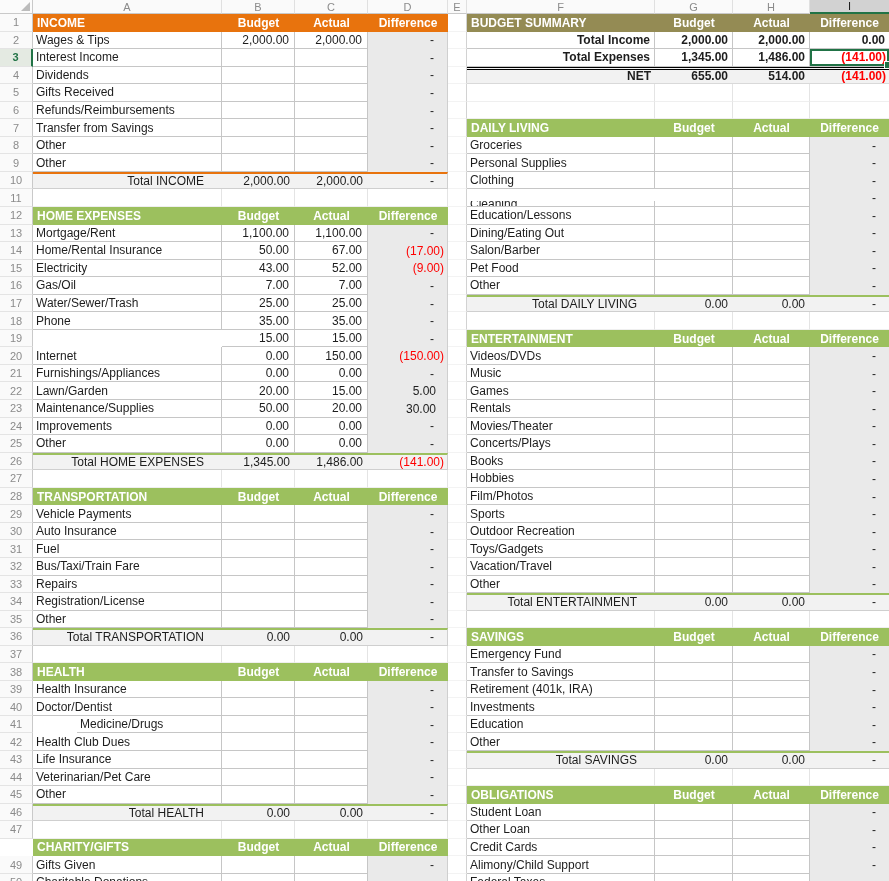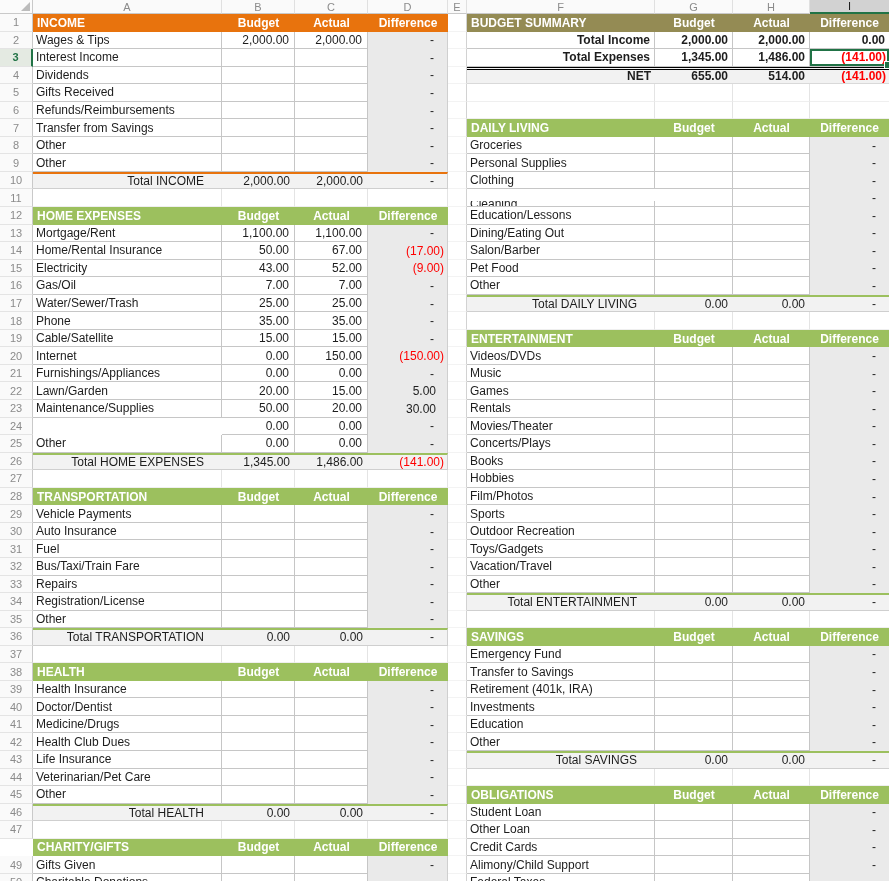--- a/index.html
+++ b/index.html
@@ -247,21 +247,20 @@
     <div class="c lbl" style="grid-area: 19 / 2;">Phone</div>
     <div class="c box" style="grid-area: 19 / 3;">35.00</div>
     <div class="c box" style="grid-area: 19 / 4;">35.00</div>
     <div class="c diffcell vline dash" style="grid-area: 19 / 5;">-</div>
     <div class="c spacer" style="grid-area: 19 / 6;"></div>
     <div class="c blank" style="grid-area: 19 / 7;"></div>
     <div class="c blank" style="grid-area: 19 / 8;"></div>
     <div class="c blank" style="grid-area: 19 / 9;"></div>
     <div class="c blank edge" style="grid-area: 19 / 10;"></div>
     <div class="c rowhdr" style="grid-area: 20 / 1;">19</div>
-    <div class="c lbl" style="grid-area: 20 / 2;">Cable/Satellite</div>
     <div class="c box" style="grid-area: 20 / 3;">15.00</div>
     <div class="c box" style="grid-area: 20 / 4;">15.00</div>
     <div class="c diffcell vline dash" style="grid-area: 20 / 5;">-</div>
     <div class="c spacer" style="grid-area: 20 / 6;"></div>
     <div class="c sec sec-green seclbl" style="grid-area: 20 / 7;">ENTERTAINMENT</div>
     <div class="c sec sec-green ctr" style="grid-area: 20 / 8;">Budget</div>
     <div class="c sec sec-green ctr" style="grid-area: 20 / 9;">Actual</div>
     <div class="c sec sec-green ctr" style="grid-area: 20 / 10;">Difference</div>
     <div class="c rowhdr" style="grid-area: 21 / 1;">20</div>
     <div class="c lbl" style="grid-area: 21 / 2;">Internet</div>
@@ -297,20 +296,21 @@
     <div class="c lbl" style="grid-area: 24 / 2;">Maintenance/Supplies</div>
     <div class="c box" style="grid-area: 24 / 3;">50.00</div>
     <div class="c box" style="grid-area: 24 / 4;">20.00</div>
     <div class="c diffcell vline" style="grid-area: 24 / 5;">30.00</div>
     <div class="c spacer" style="grid-area: 24 / 6;"></div>
     <div class="c lbl" style="grid-area: 24 / 7;">Rentals</div>
     <div class="c box" style="grid-area: 24 / 8;"></div>
     <div class="c box" style="grid-area: 24 / 9;"></div>
     <div class="c diffcell dash" style="grid-area: 24 / 10;">-</div>
     <div class="c rowhdr" style="grid-area: 25 / 1;">24</div>
+    <div class="c lbl" style="grid-area: 25 / 2;">Improvements</div>
     <div class="c box" style="grid-area: 25 / 3;">0.00</div>
     <div class="c box" style="grid-area: 25 / 4;">0.00</div>
     <div class="c diffcell vline dash" style="grid-area: 25 / 5;">-</div>
     <div class="c spacer" style="grid-area: 25 / 6;"></div>
     <div class="c lbl" style="grid-area: 25 / 7;">Movies/Theater</div>
     <div class="c box" style="grid-area: 25 / 8;"></div>
     <div class="c box" style="grid-area: 25 / 9;"></div>
     <div class="c diffcell dash" style="grid-area: 25 / 10;">-</div>
     <div class="c rowhdr" style="grid-area: 26 / 1;">25</div>
     <div class="c lbl" style="grid-area: 26 / 2;">Other</div>
@@ -466,21 +466,21 @@
     <div class="c lbl" style="grid-area: 41 / 2;">Doctor/Dentist</div>
     <div class="c box" style="grid-area: 41 / 3;"></div>
     <div class="c box" style="grid-area: 41 / 4;"></div>
     <div class="c diffcell vline dash" style="grid-area: 41 / 5;">-</div>
     <div class="c spacer" style="grid-area: 41 / 6;"></div>
     <div class="c lbl" style="grid-area: 41 / 7;">Investments</div>
     <div class="c box" style="grid-area: 41 / 8;"></div>
     <div class="c box" style="grid-area: 41 / 9;"></div>
     <div class="c diffcell dash" style="grid-area: 41 / 10;">-</div>
     <div class="c rowhdr" style="grid-area: 42 / 1;">41</div>
-    <div class="c lbl" style="grid-area: 42 / 2;">Medicine/Drugs</div>
+    <div class="c lbl" style="grid-area: 42 / 2; margin-left: 44px;">Medicine/Drugs</div>
     <div class="c box" style="grid-area: 42 / 3;"></div>
     <div class="c box" style="grid-area: 42 / 4;"></div>
     <div class="c diffcell vline dash" style="grid-area: 42 / 5;">-</div>
     <div class="c spacer" style="grid-area: 42 / 6;"></div>
     <div class="c lbl" style="grid-area: 42 / 7;">Education</div>
     <div class="c box" style="grid-area: 42 / 8;"></div>
     <div class="c box" style="grid-area: 42 / 9;"></div>
     <div class="c diffcell dash" style="grid-area: 42 / 10;">-</div>
     <div class="c rowhdr" style="grid-area: 43 / 1;">42</div>
     <div class="c lbl" style="grid-area: 43 / 2;">Health Club Dues</div>

